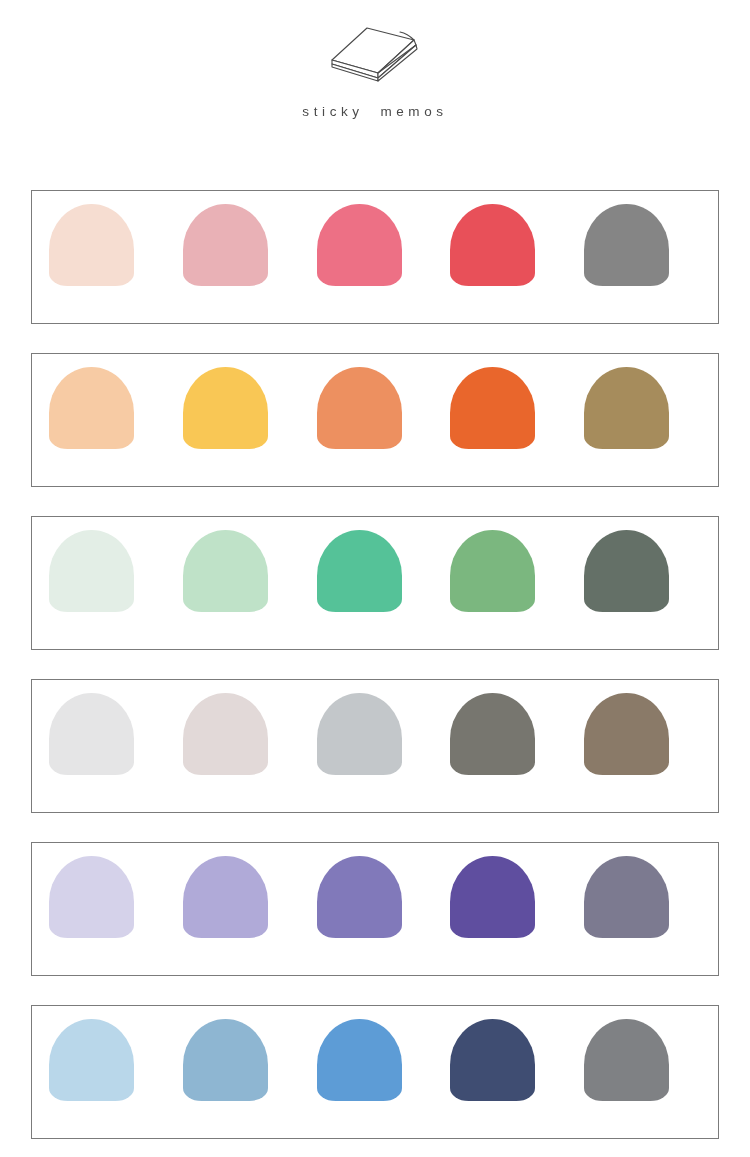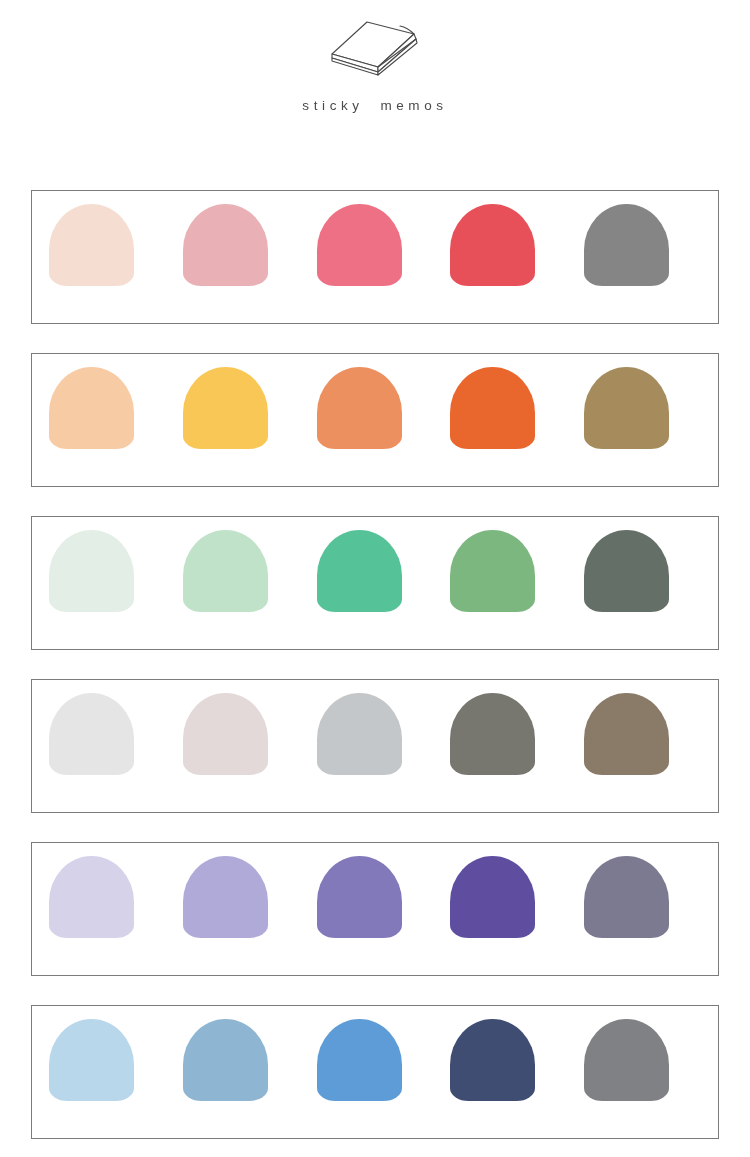--- a/index.html
+++ b/index.html
@@ -20,21 +20,21 @@
   .page {
     width: 750px;
     height: 1157px;
     position: relative;
     box-sizing: border-box;
   }
 
   
   .header {
     width: 100%;
-    padding-top: 8px;
+    padding-top: 14px;
     display: flex;
     flex-direction: column;
     align-items: center;
   }
   .logo-icon {
     width: 120px;
     height: 78px;
     display: block;
   }
   .product-title {

